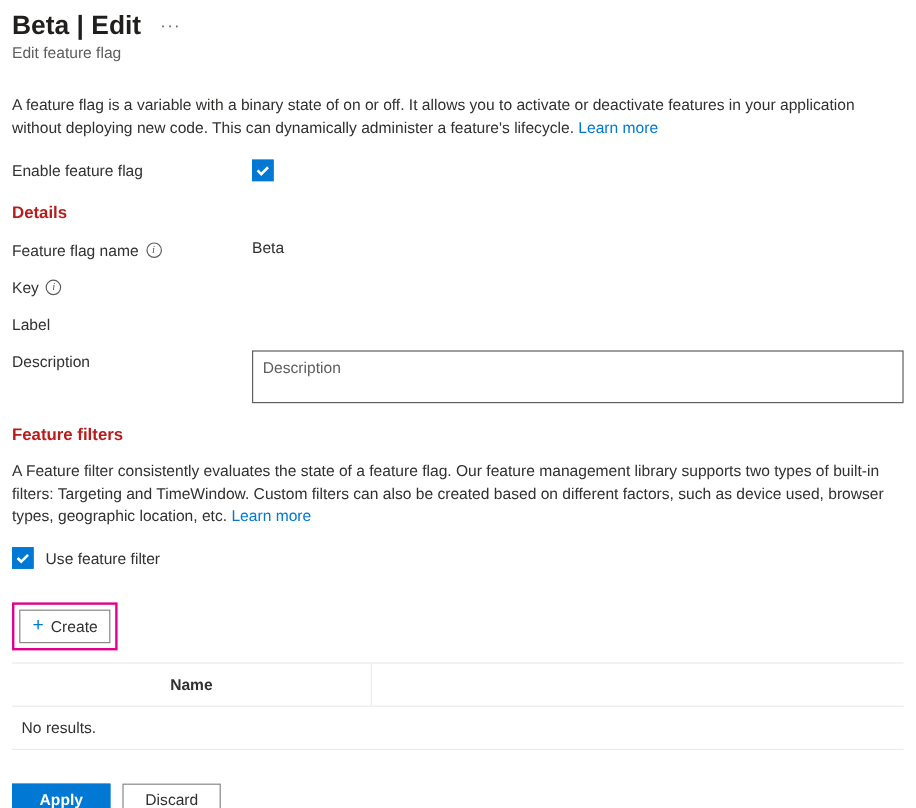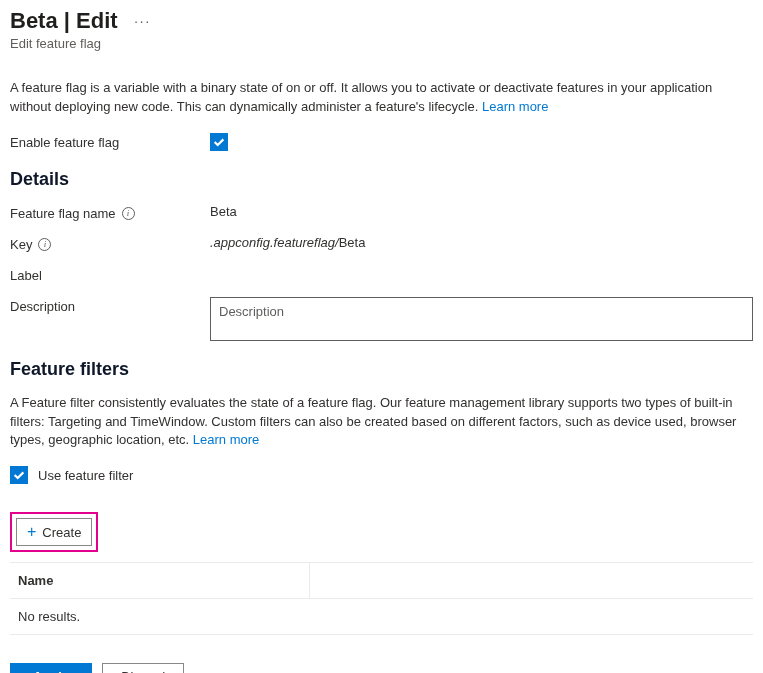--- a/index.html
+++ b/index.html
@@ -59,22 +59,22 @@
       padding-top: 2px;
       text-align: center;
     }
     .form-value {
       font-size: 13px;
       color: #323130;
       flex: 1;
     }
     .section-heading {
       font-weight: 600;
-      font-size: 18px;
-      color: #0f172a;
+      font-size: 14px;
+      color: #b91c1c;
       margin-top: 18px;
       margin-bottom: 14px;
     }
     .checkbox {
       width: 18px;
       height: 18px;
       border: 1px solid #0078d4;
       background: #0078d4;
       display: inline-flex;
       align-items: center;
@@ -154,21 +154,21 @@
     .table-header {
       display: flex;
       border-bottom: 1px solid #edebe9;
     }
     .table-header .th {
       padding: 10px 8px;
       font-weight: 600;
       font-size: 13px;
       border-right: 1px solid #edebe9;
     }
-    .th-name { width: 300px; }
+    .th-name { width: 300px; text-align: center; }
     .th-params { flex: 1; }
     .th-actions { width: 30px; border-right: none !important; }
     .table-body {
       padding: 10px 8px;
       font-size: 13px;
       color: #323130;
       border-bottom: 1px solid #edebe9;
     }
     .footer-actions {
       display: flex;
@@ -225,23 +225,20 @@
     <span class="info-icon">i</span>
   </div>
   <div class="form-value">Beta</div>
 </div>
 
 <div class="form-row">
   <div class="form-label">
     <span>Key</span>
     <span class="info-icon">i</span>
   </div>
-  <div class="form-value">
-    <span class="italic">.appconfig.featureflag/</span><span>Beta</span>
-  </div>
 </div>
 
 <div class="form-row">
   <div class="form-label">Label</div>
 </div>
 
 <div class="form-row">
   <div class="form-label">Description</div>
   <textarea class="textarea" placeholder="Description" style=""></textarea>
 </div>

